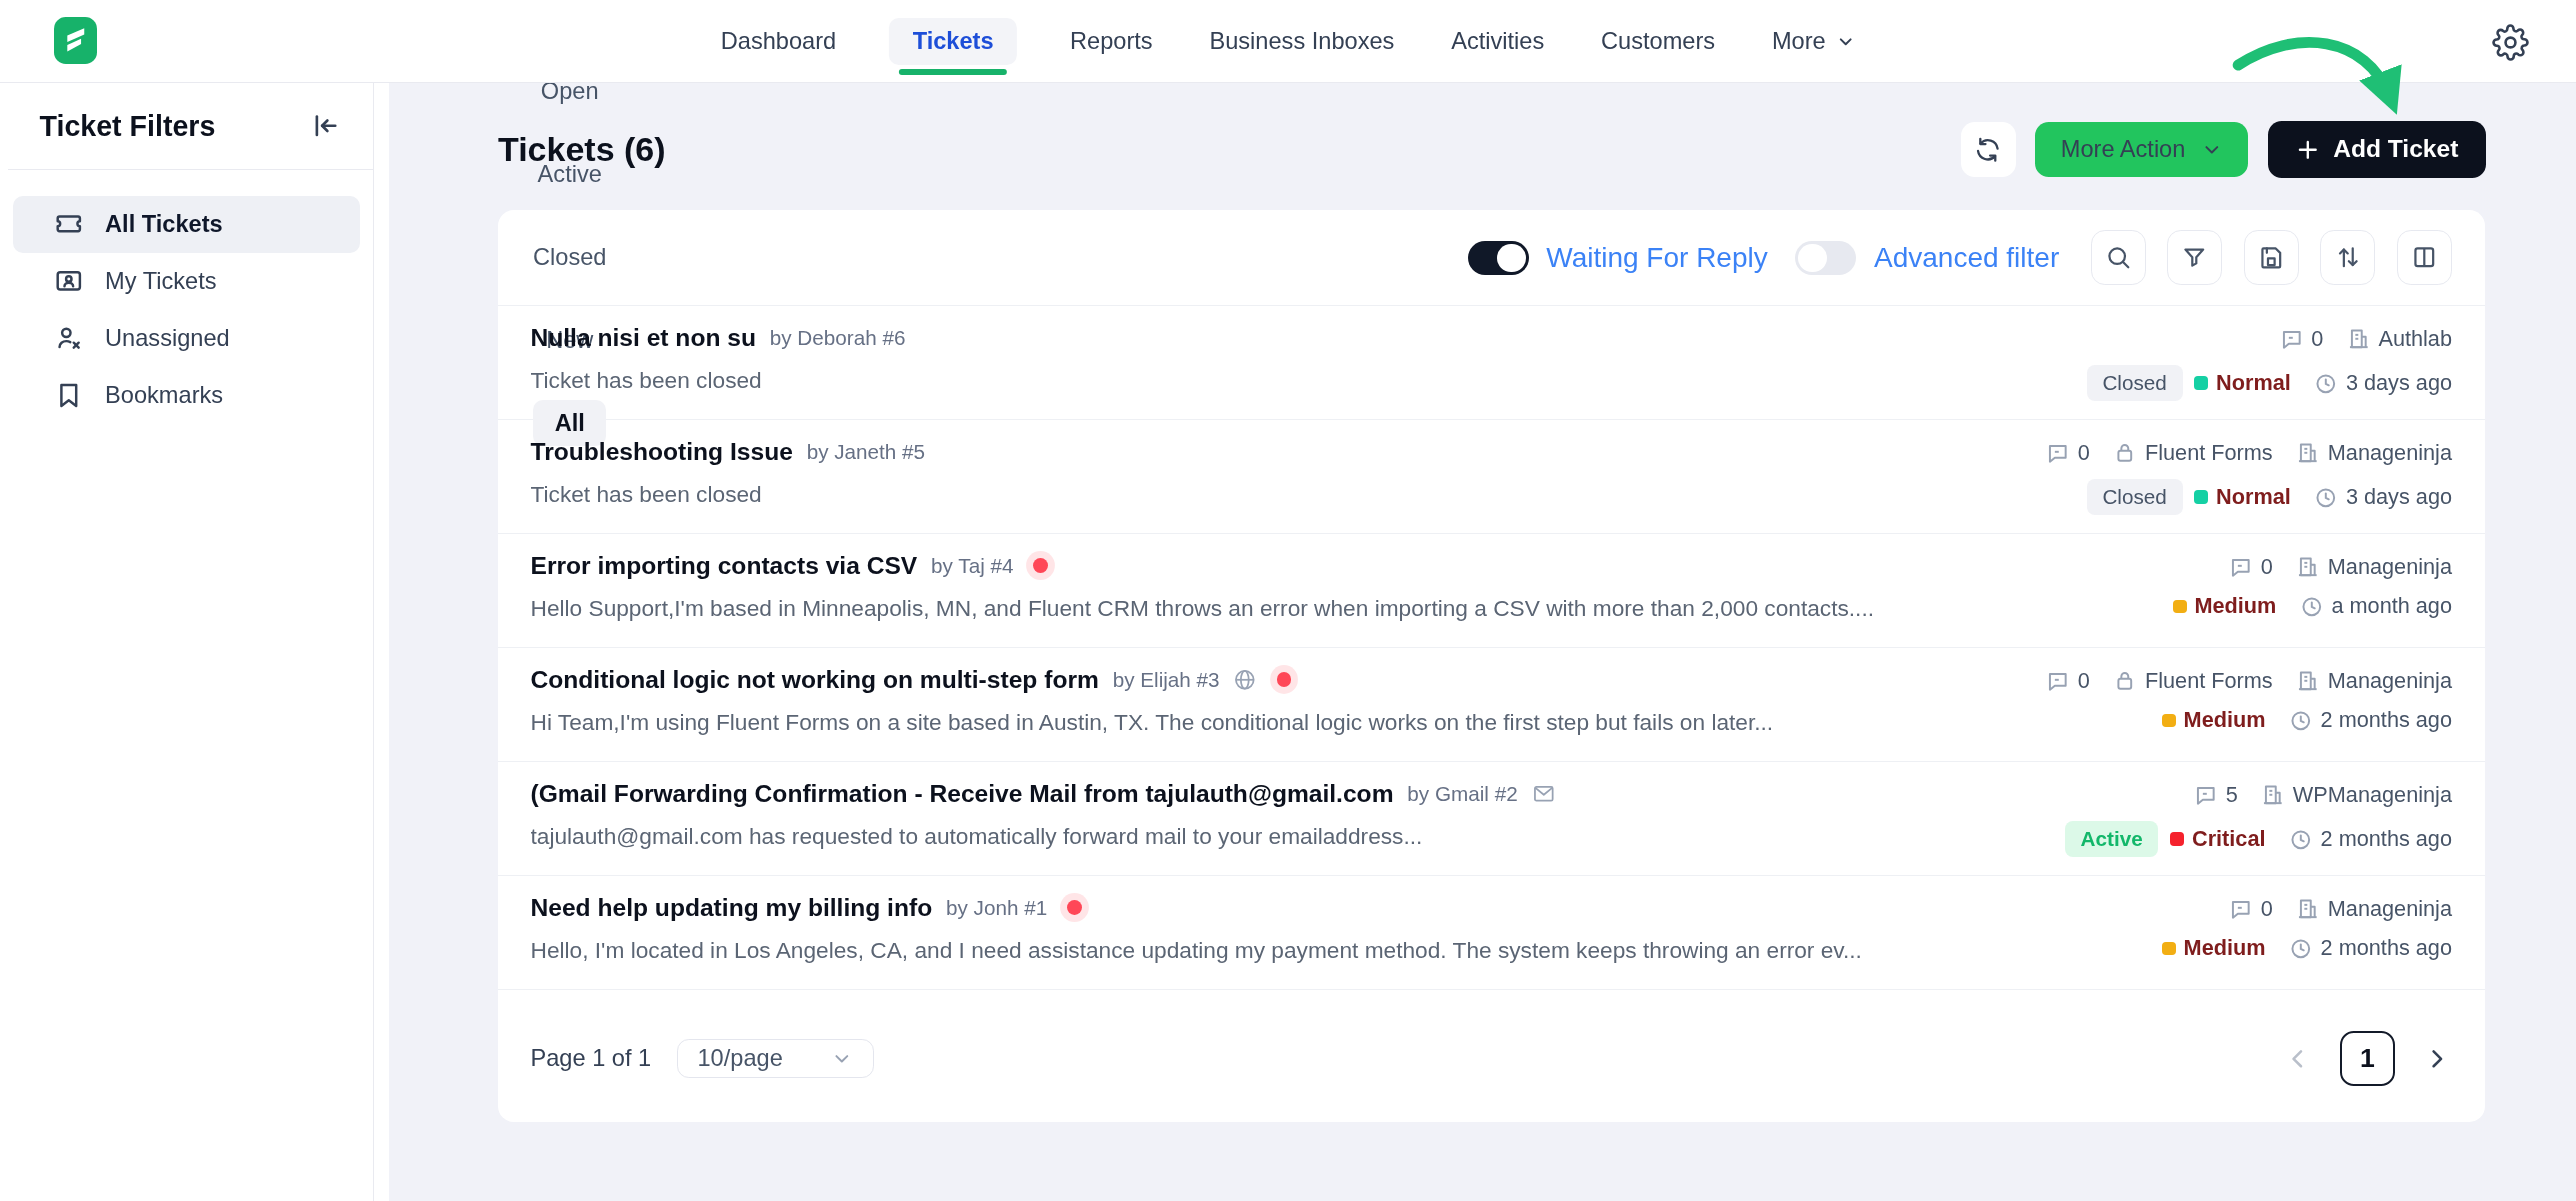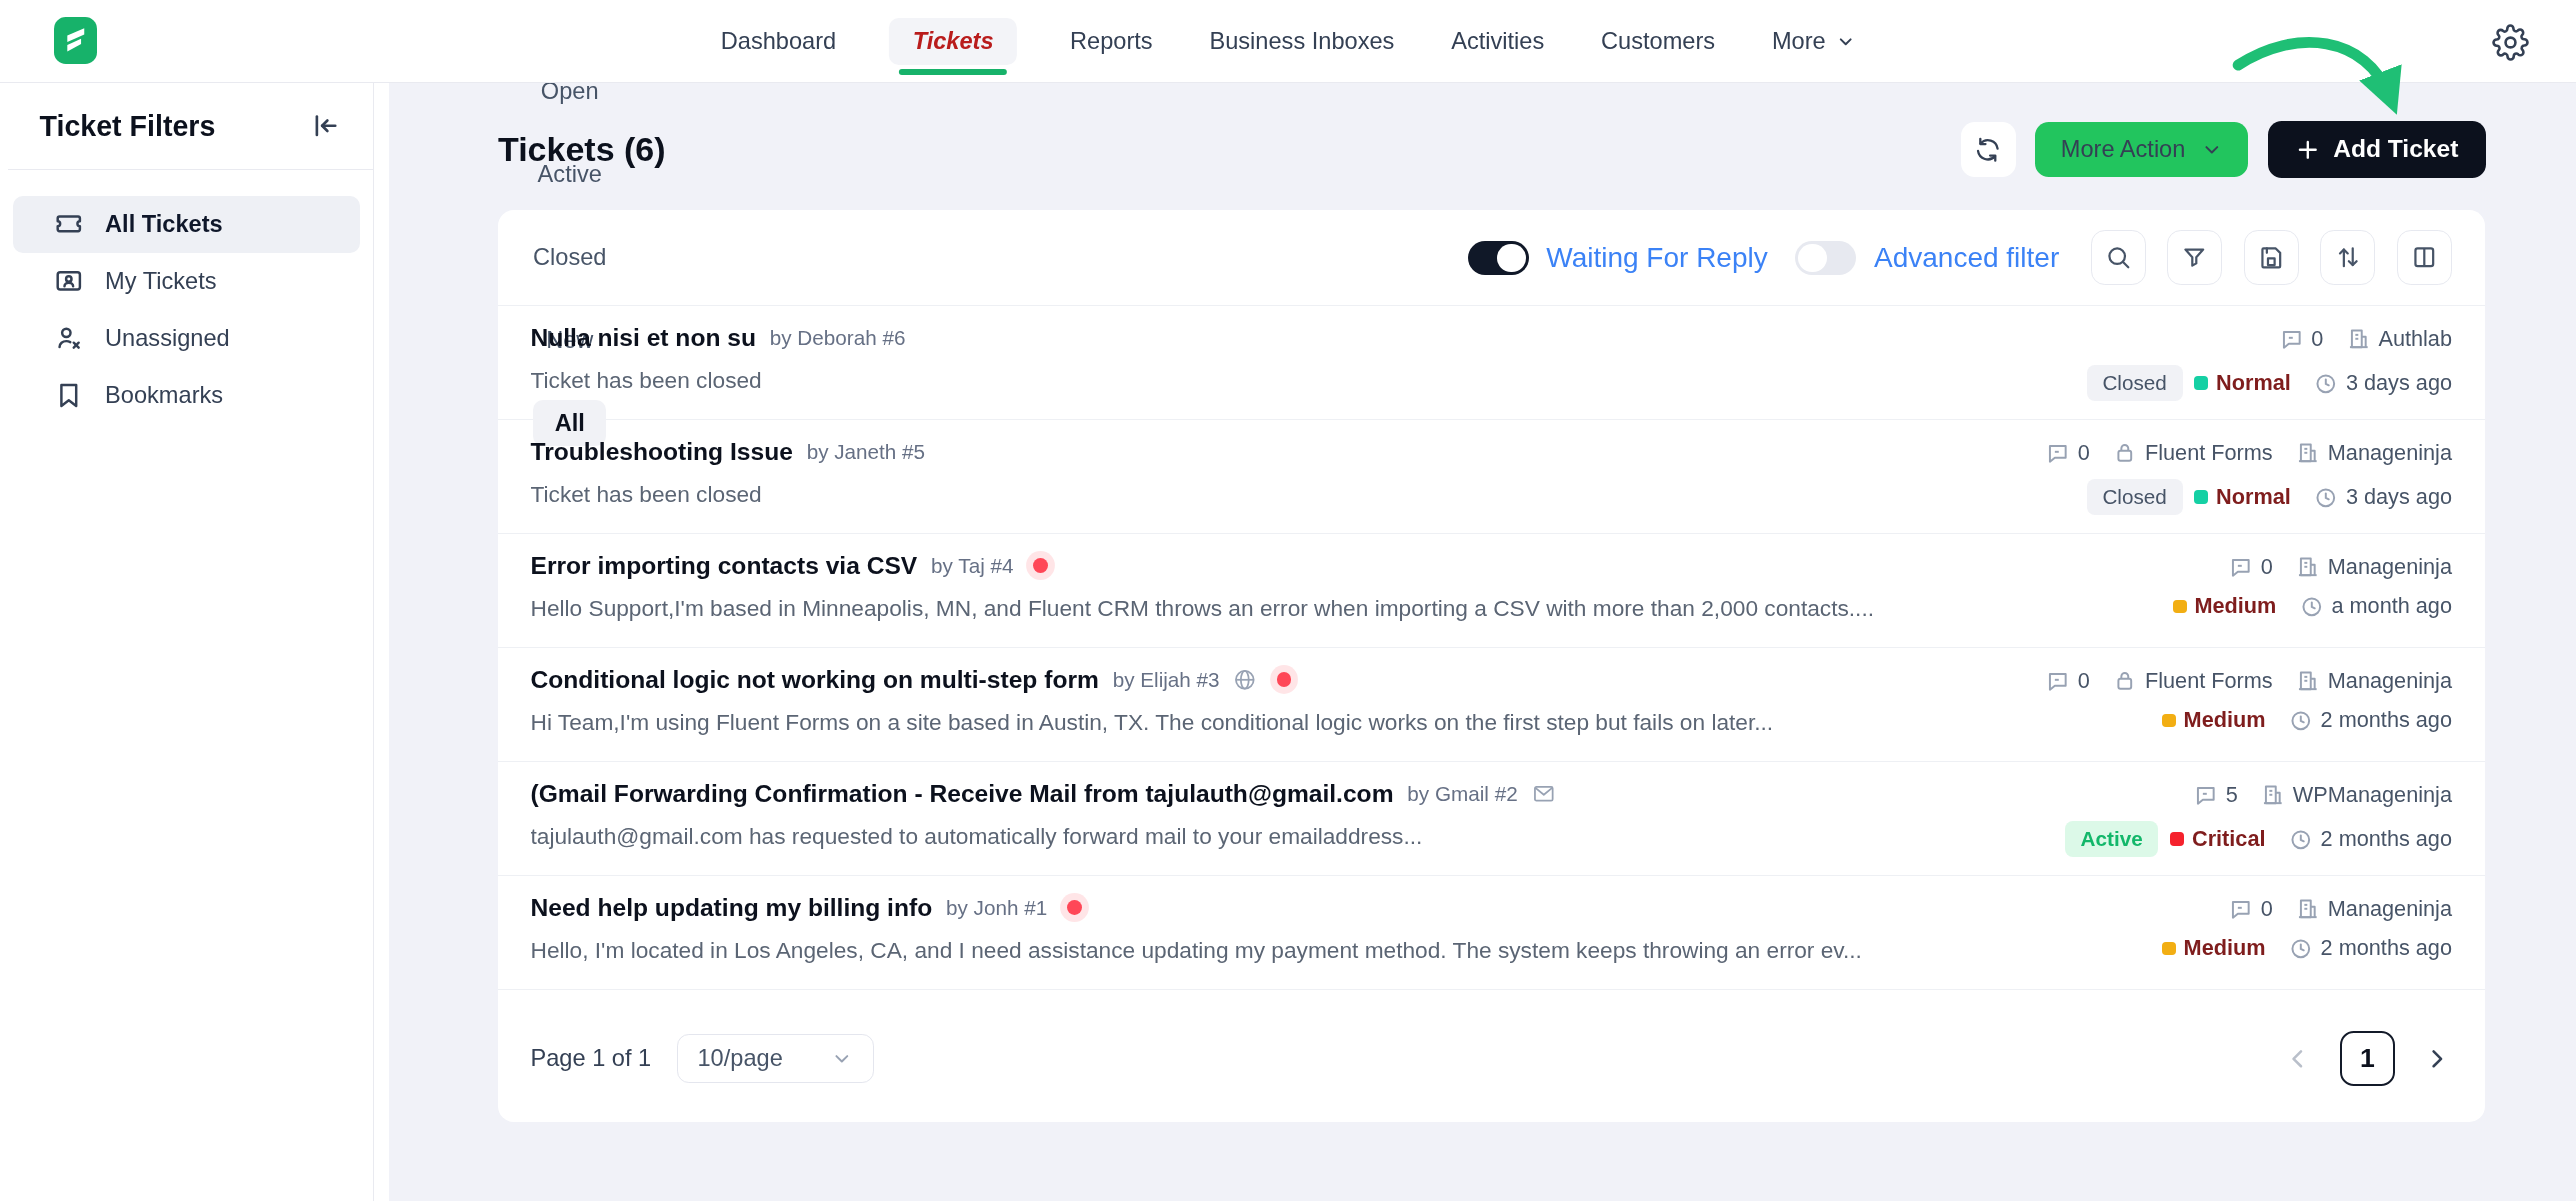--- a/index.html
+++ b/index.html
@@ -15,21 +15,21 @@
     --border:#e9eaf0; --gray-text:#667085; --mid-text:#475467; --nav-text:#344054;
   }
 
   svg { display:block; }
 
   
   .topbar{ position:absolute; left:0; top:0; width:2576px; height:83px; background:#fff; border-bottom:1px solid var(--border); z-index:5; }
   .logo{ position:absolute; left:54px; top:16.7px; width:43px; height:47px; border-radius:11.8px; background:var(--brand-green); display:flex; align-items:center; justify-content:center; }
   .topnav{ position:absolute; left:50%; top:0; transform:translateX(-50%); height:83px; display:flex; align-items:center; gap:49px; }
   .nav-item{ font-size:23.6px; color:var(--nav-text); cursor:pointer; display:flex; align-items:center; gap:9.9px; position:relative; padding:9.9px 3.9px; }
-  .nav-item.active{ background:#f3f4f8; border-radius:9.9px; padding:9.9px 23.6px; color:#b91c1c; font-weight:700;font-style:italic; }
+  .nav-item.active{ background:#f3f4f8; border-radius:9.9px; padding:9.9px 23.6px; color:#1d4ed8; font-weight:700; }
   .nav-item.active .nav-underline{ position:absolute; left:9.9px; right:9.9px; bottom:-9.9px; height:5.9px; border-radius:3.9px; background:var(--brand-green); }
   .gear-btn{ position:absolute; right:47px; top:23.6px; width:37px; height:37px; color:#344054; cursor:pointer; }
 
   
   .sidebar{ position:absolute; left:0; top:83px; width:374px; height:1119px; background:#fff; border-right:1px solid var(--border); z-index:2; }
   .sidebar-header{ height:87px; display:flex; align-items:center; justify-content:space-between; padding:0 33px 0 31.5px; border-bottom:1px solid var(--border);margin-left:8px; }
   .sidebar-title{ font-size:28.6px; font-weight:700; color:#0c111d; }
   .collapse-btn{ width:31.5px; height:31.5px; color:#344054; cursor:pointer; }
   .sidebar-list{ padding:25.6px 12.8px 0 12.8px; position:relative; }
   .side-item{ height:57px; display:flex; align-items:center; gap:21.7px; padding:0 0 0 41px; border-radius:9.9px; font-size:23.6px; color:#344054; cursor:pointer; }
@@ -82,21 +82,21 @@
   .prio-dot{ width:13.8px; height:13.8px; border-radius:3.9px; flex:0 0 13.8px; }
   .prio-dot.normal{ background:var(--normal-priority); }
   .prio-dot.medium{ background:var(--medium-priority); }
   .prio-dot.critical{ background:var(--critical-priority); }
   .prio-label{ color:#7f1d1d; font-weight:600; }
 
   
   .pagination-row{ height:137px; display:flex; align-items:center; justify-content:space-between; padding:0 35px 0 32.5px; }
   .pag-left{ display:flex; align-items:center; gap:25.6px; }
   .page-info{ font-size:23.6px; color:#344054; }
-  .per-page-select{ width:197px; height:49px; border:1px solid #e4e6ee; border-radius:11.8px; display:flex; align-items:center; justify-content:space-between; padding:0 19.7px; font-size:23.6px; color:#475467; cursor:pointer; background:#fff; }
+  .per-page-select{ width:197px; height:39px; border:1px solid #e4e6ee; border-radius:11.8px; display:flex; align-items:center; justify-content:space-between; padding:0 19.7px; font-size:23.6px; color:#475467; cursor:pointer; background:#fff; }
   .pag-right{ display:flex; align-items:center; gap:29.6px; }
   .pg-chev{ width:25.6px; height:25.6px; cursor:pointer; }
   .pg-chev.prev{ color:#b9bfca; }
   .pg-chev.next{ color:#344054; }
   .page-num{ width:55px; height:55px; border:2px solid #131a29; border-radius:13.8px; display:flex; align-items:center; justify-content:center; font-size:26.6px; font-weight:700; color:#0c111d; cursor:pointer; background:#fff; }
 
   .arrow-overlay{ position:absolute; left:0; top:0; width:2576px; height:1202px; pointer-events:none; z-index:20; }
 </style>
 </head>
 <body>

